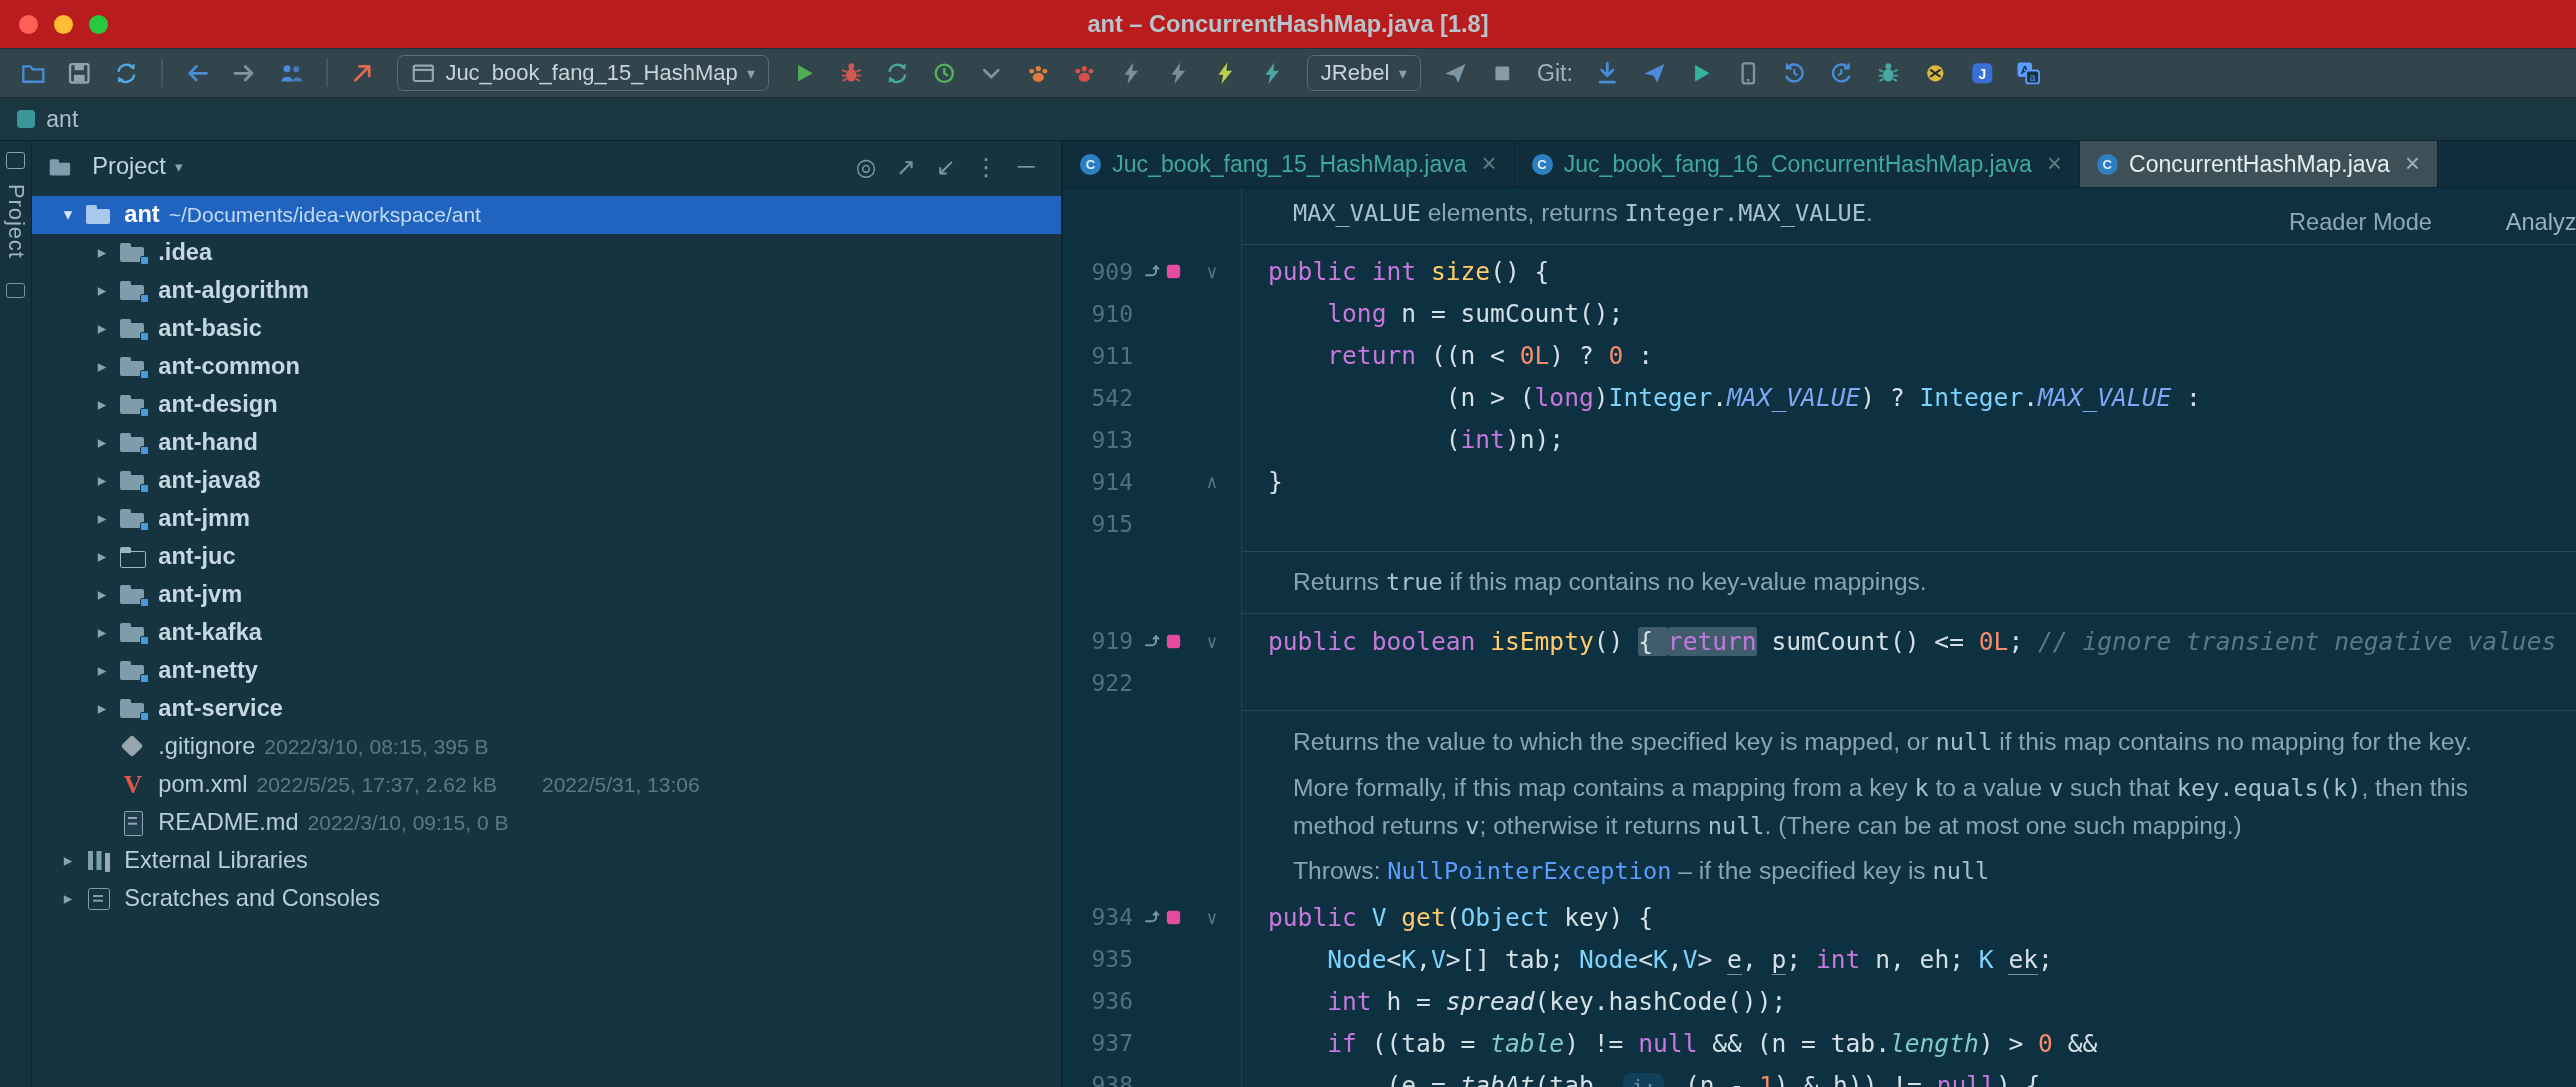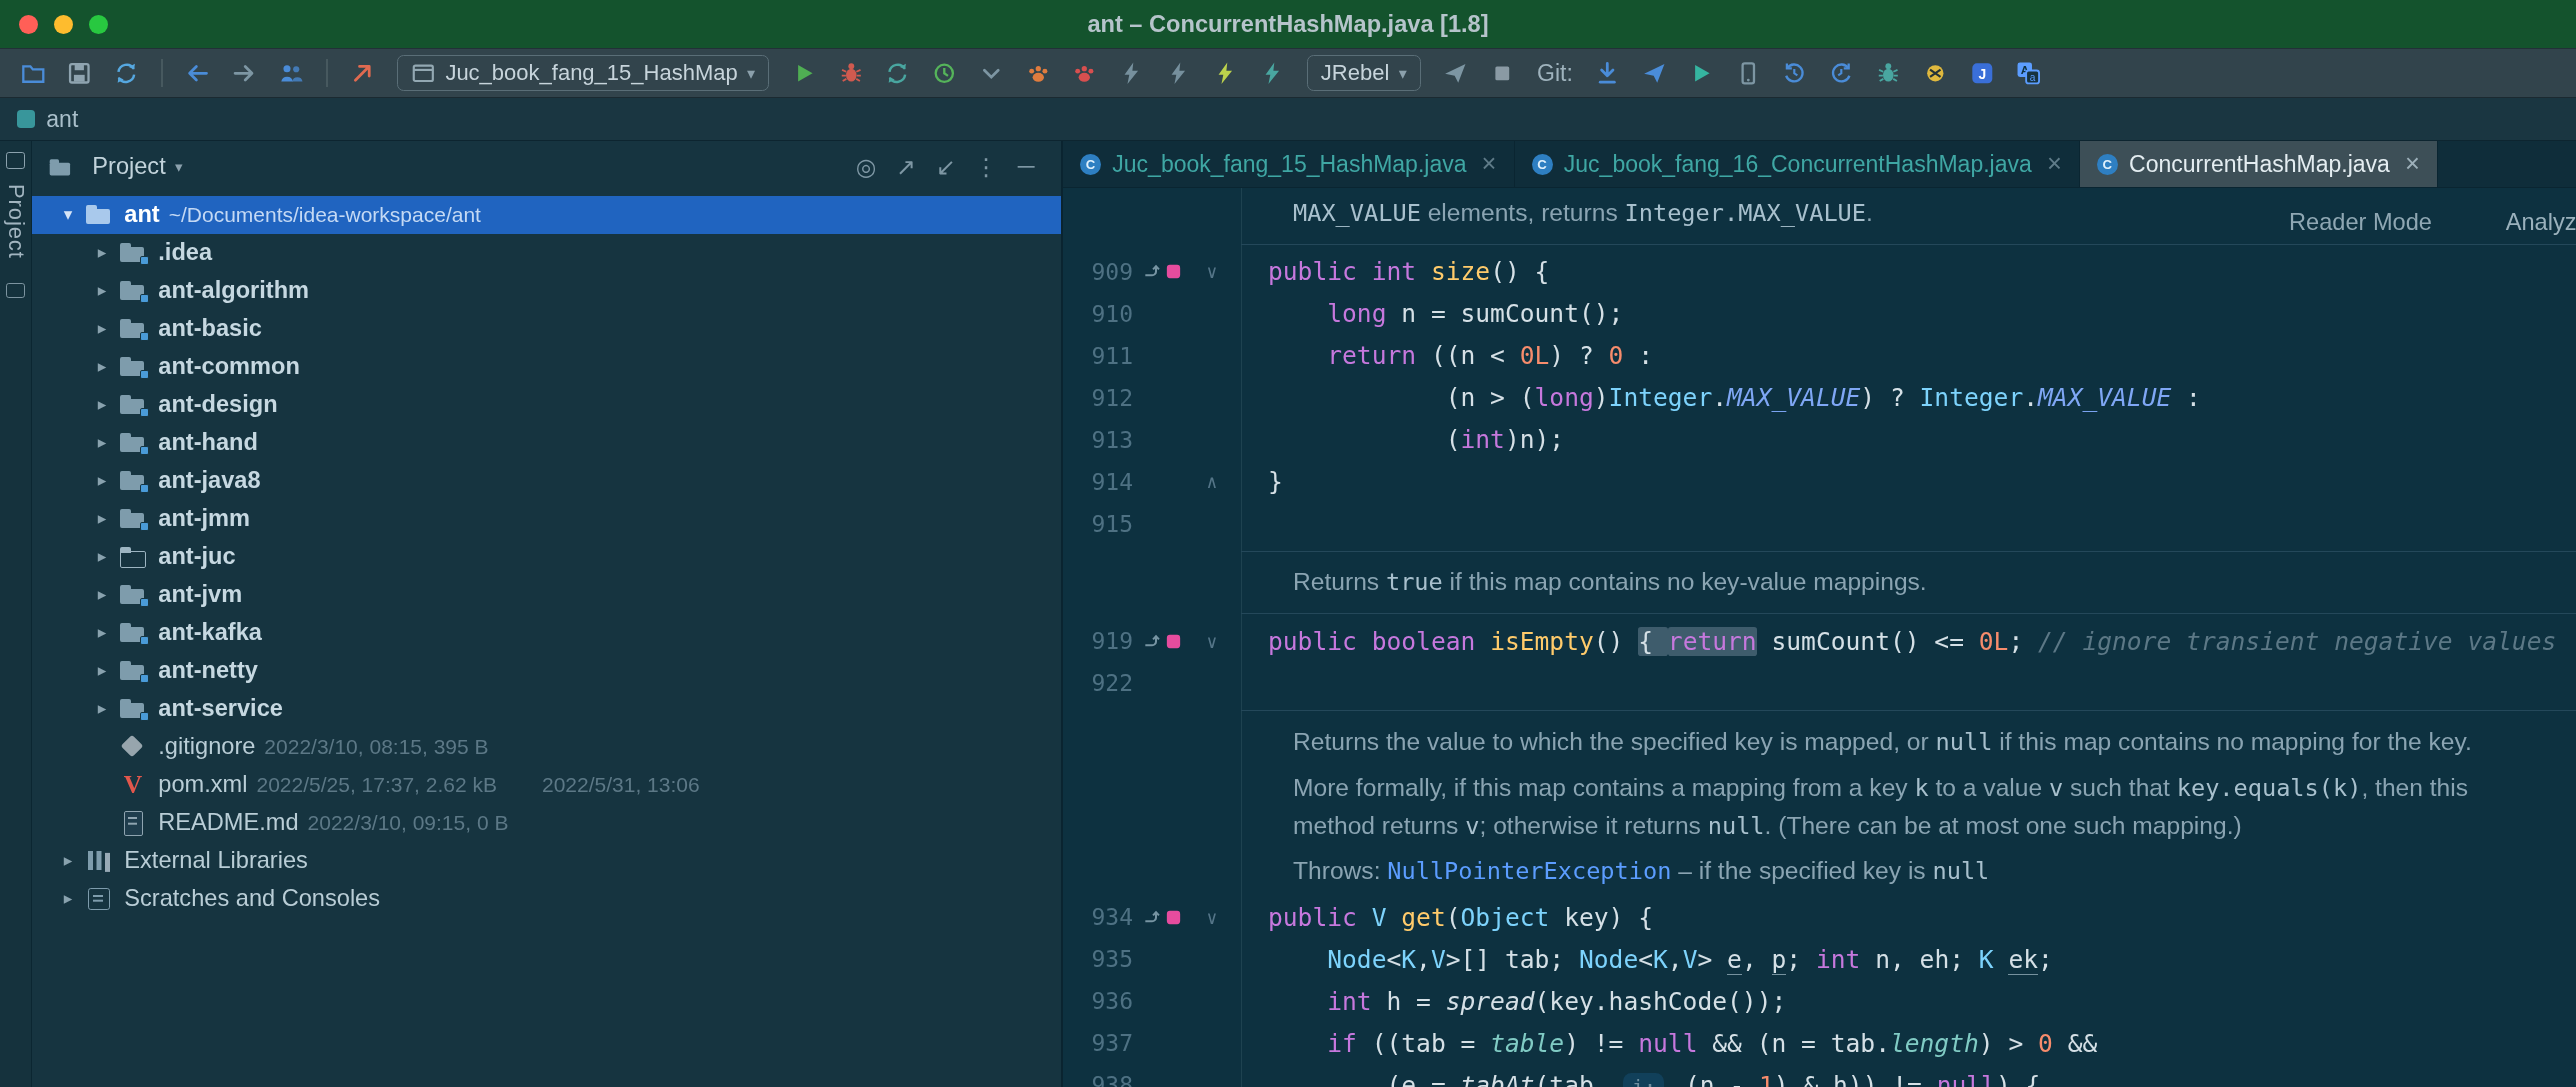--- a/index.html
+++ b/index.html
@@ -1,21 +1,21 @@
 <!DOCTYPE html>
 <html style="font-size:15px"><head>
 <meta charset="utf-8">
 <style>
   *{box-sizing:border-box;margin:0;padding:0}
   html,body{margin:0;background:#0d3140;overflow:hidden}
   .app{width:2576px;height:1088px;position:relative;overflow:hidden;
        font-family:"Liberation Sans",sans-serif;color:#c6d4da}
 
   
-  .titlebar{height:49px;background:#14532d;border-bottom:0.9px solid #223137;
+  .titlebar{height:49px;background:#b91c1c;border-bottom:0.9px solid #223137;
             display:flex;align-items:center;position:relative}
   .lights{display:flex;gap:16px;padding-left:19px}
   .light{width:19px;height:19px;border-radius:50%}
   .light.r{background:#ff5f57}.light.y{background:#febc2e}.light.g{background:#28c840}
   .wtitle{position:absolute;left:0;right:0;text-align:center;color:#b6c4cb;
           font-size:23.6px;font-weight:600;pointer-events:none}
 
   
   .toolbar{height:49px;background:#32444c;border-bottom:0.9px solid #1b2a31;
            display:flex;align-items:center;padding:0 11.3px;gap:3.8px}
@@ -562,21 +562,21 @@
               <span class="fold"></span>
               <span class="ctext"><span class="seg-pln">    </span><span class="seg-kw">long</span><span class="seg-pln"> n = sumCount();</span></span>
             </div>
             <div class="code-row">
               <span class="ln">911</span>
               <span class="gic"></span>
               <span class="fold"></span>
               <span class="ctext"><span class="seg-pln">    </span><span class="seg-kw">return</span><span class="seg-pln"> ((n &lt; </span><span class="seg-num">0L</span><span class="seg-pln">) ? </span><span class="seg-num">0</span><span class="seg-pln"> :</span></span>
             </div>
             <div class="code-row">
-              <span class="ln">912</span>
+              <span class="ln">542</span>
               <span class="gic"></span>
               <span class="fold"></span>
               <span class="ctext"><span class="seg-pln">            (n &gt; (</span><span class="seg-kw">long</span><span class="seg-pln">)</span><span class="seg-cls">Integer</span><span class="seg-pln">.</span><span class="seg-fld">MAX_VALUE</span><span class="seg-pln">) ? </span><span class="seg-cls">Integer</span><span class="seg-pln">.</span><span class="seg-fld">MAX_VALUE</span><span class="seg-pln"> :</span></span>
             </div>
             <div class="code-row">
               <span class="ln">913</span>
               <span class="gic"></span>
               <span class="fold"></span>
               <span class="ctext"><span class="seg-pln">            (</span><span class="seg-kw">int</span><span class="seg-pln">)n);</span></span>
             </div>

